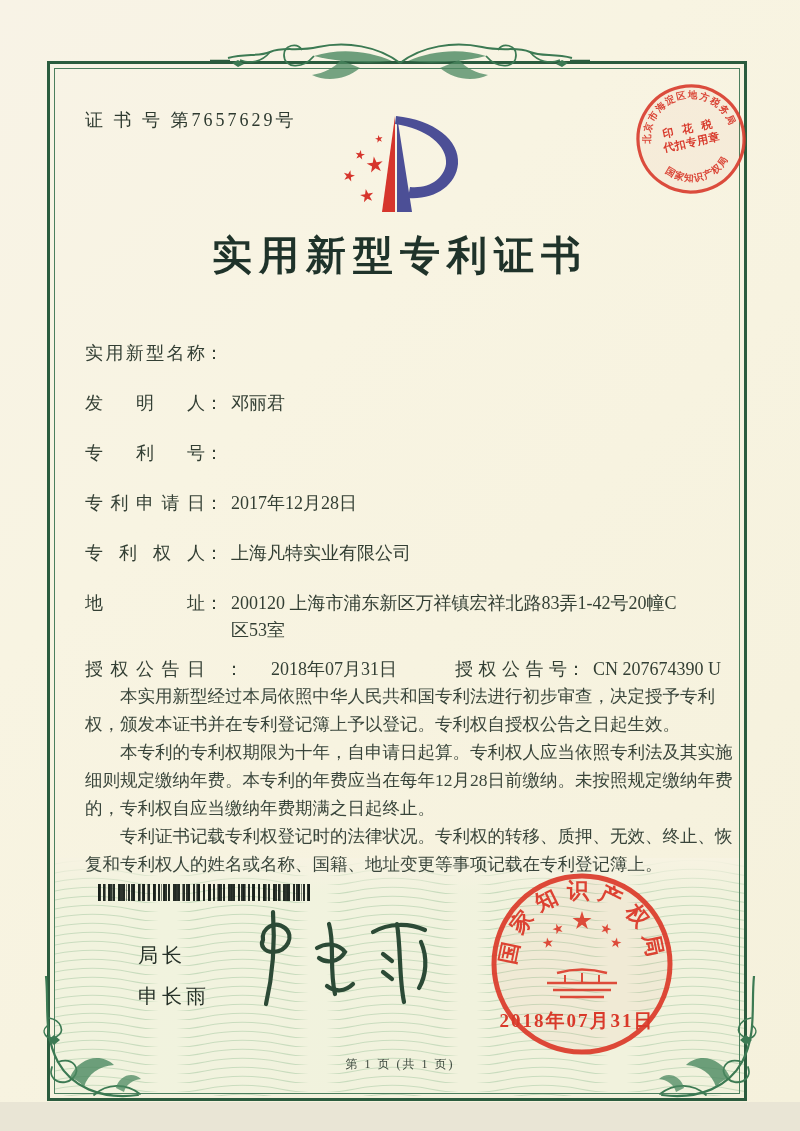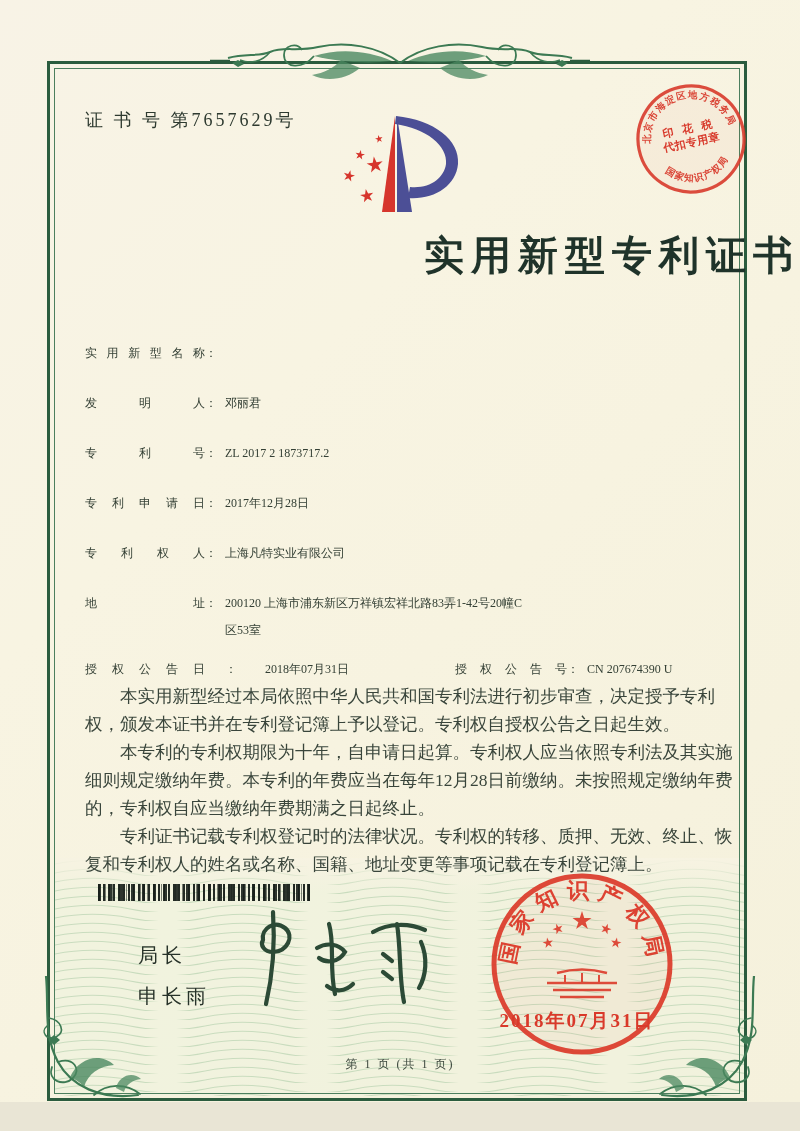--- a/index.html
+++ b/index.html
@@ -13,24 +13,24 @@
   }
   
   .frame-outer{position:absolute; left:47px; top:61px; width:700px; height:1040px;
     border:3px solid #2b5c3e; box-sizing:border-box;}
   .frame-inner{position:absolute; left:54px; top:68px; width:686px; height:1026px;
     border:1px solid #4c7f5e; box-sizing:border-box;}
   .waves-svg{position:absolute; left:55px; top:858px;}
   .ornament{position:absolute;}
   .cert-number{position:absolute; left:85px; top:108px; font-size:18px; letter-spacing:3px; color:#2e3a30;}
   .logo-svg{position:absolute; left:338px; top:112px;}
-  .doc-title{position:absolute; left:0; right:0; top:228px; text-align:right;
+  .doc-title{position:absolute; left:0; right:0; top:228px; text-align:center;
     font-size:40px; font-weight:700; letter-spacing:7px; color:#1f332a;}
   .fields{position:absolute; left:85px; top:340px; width:662px;}
-  .field-row{display:flex; margin-bottom:23px; line-height:27px; font-size:12px;}
+  .field-row{display:flex; margin-bottom:23px; line-height:27px; font-size:18px;}
   .field-row.row-address{margin-bottom:12px;}
   .flabel{width:120px; flex:none; text-align:justify; text-align-last:justify;}
   .colon{flex:none; margin-right:8px;}
   .fvalue{white-space:pre-line;}
   .row-grant{position:relative;gap:20px;}
   .pair2{position:absolute; left:370px; top:0; display:flex;}
   .pair2 .flabel{width:112px;}
   .paragraphs{position:absolute; left:85px; top:682px; width:662px;
     font-size:17.5px; line-height:28px; color:#39453b;}
   .paragraphs p{margin:0; text-indent:2em;}
@@ -128,21 +128,20 @@
         <span class="colon">：</span>
     </div>
     <div class="field-row">
       <span class="flabel">发明人</span>
         <span class="colon">：</span>
       <span class="fvalue">邓丽君</span>
     </div>
     <div class="field-row">
       <span class="flabel">专利号</span>
         <span class="colon">：</span>
-      <span class="fvalue">ZL 2017 2 1873717.2</span>
     </div>
     <div class="field-row">
       <span class="flabel">专利申请日</span>
         <span class="colon">：</span>
       <span class="fvalue">2017年12月28日</span>
     </div>
     <div class="field-row">
       <span class="flabel">专利权人</span>
         <span class="colon">：</span>
       <span class="fvalue">上海凡特实业有限公司</span>

